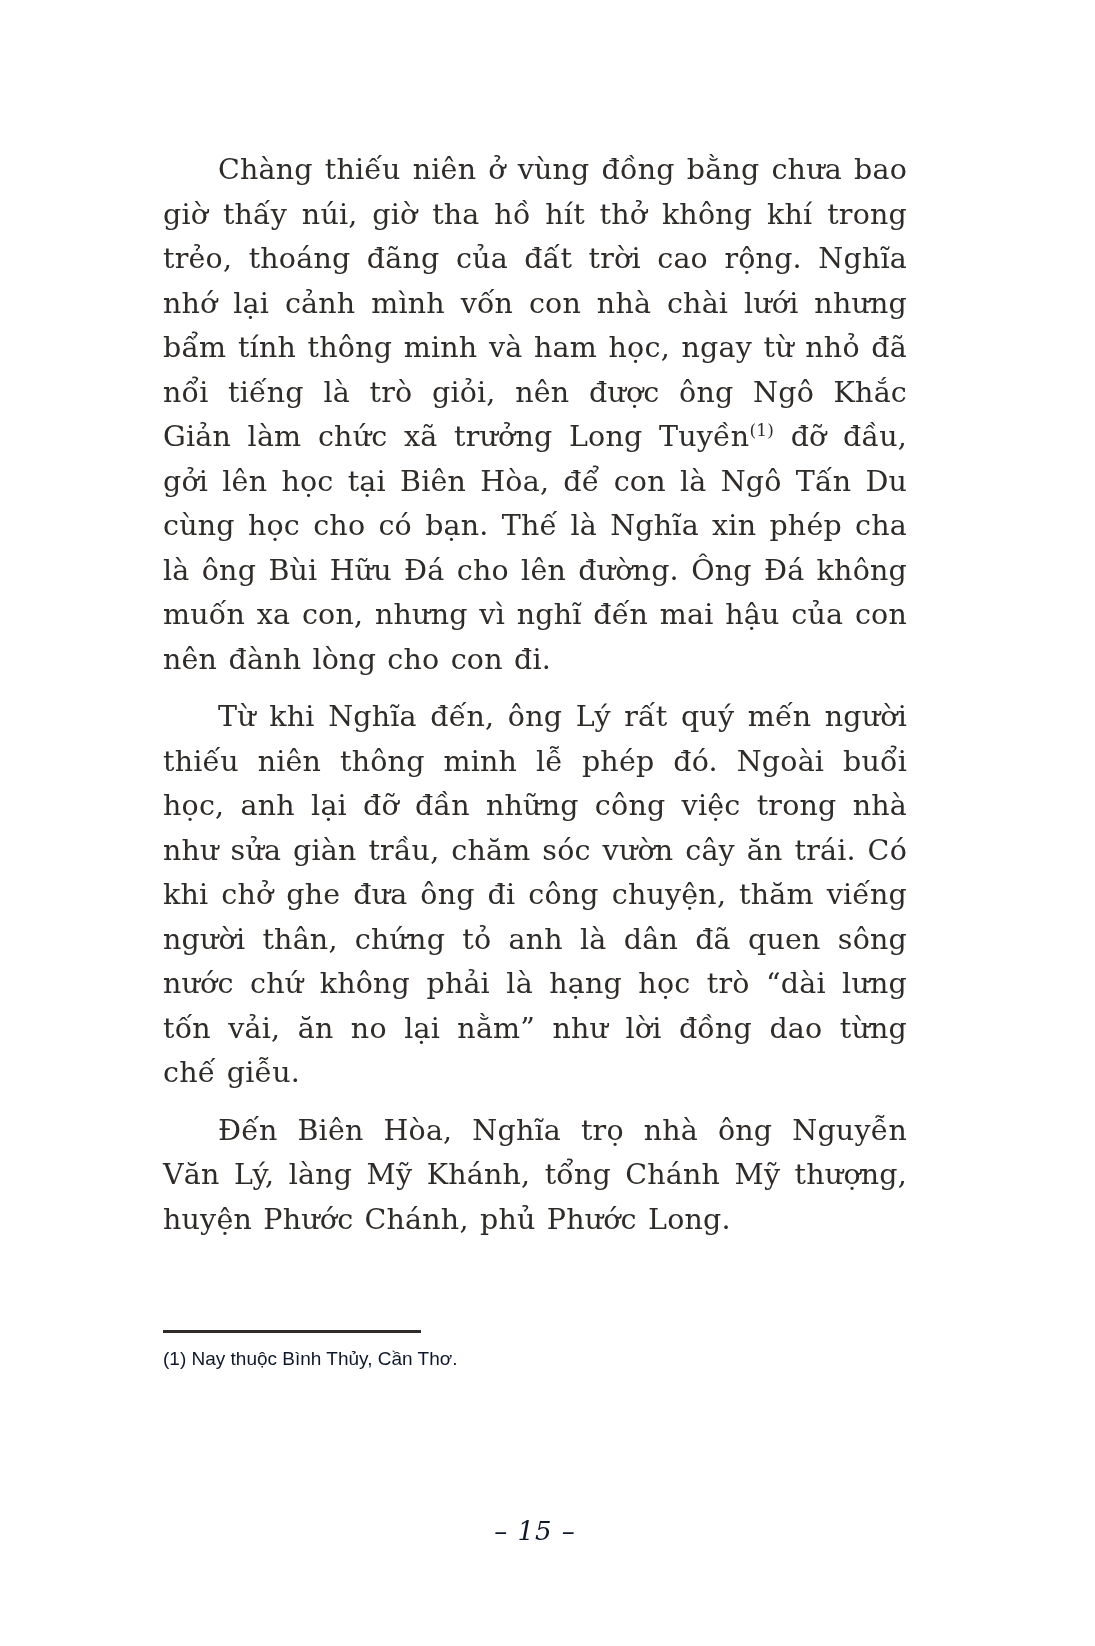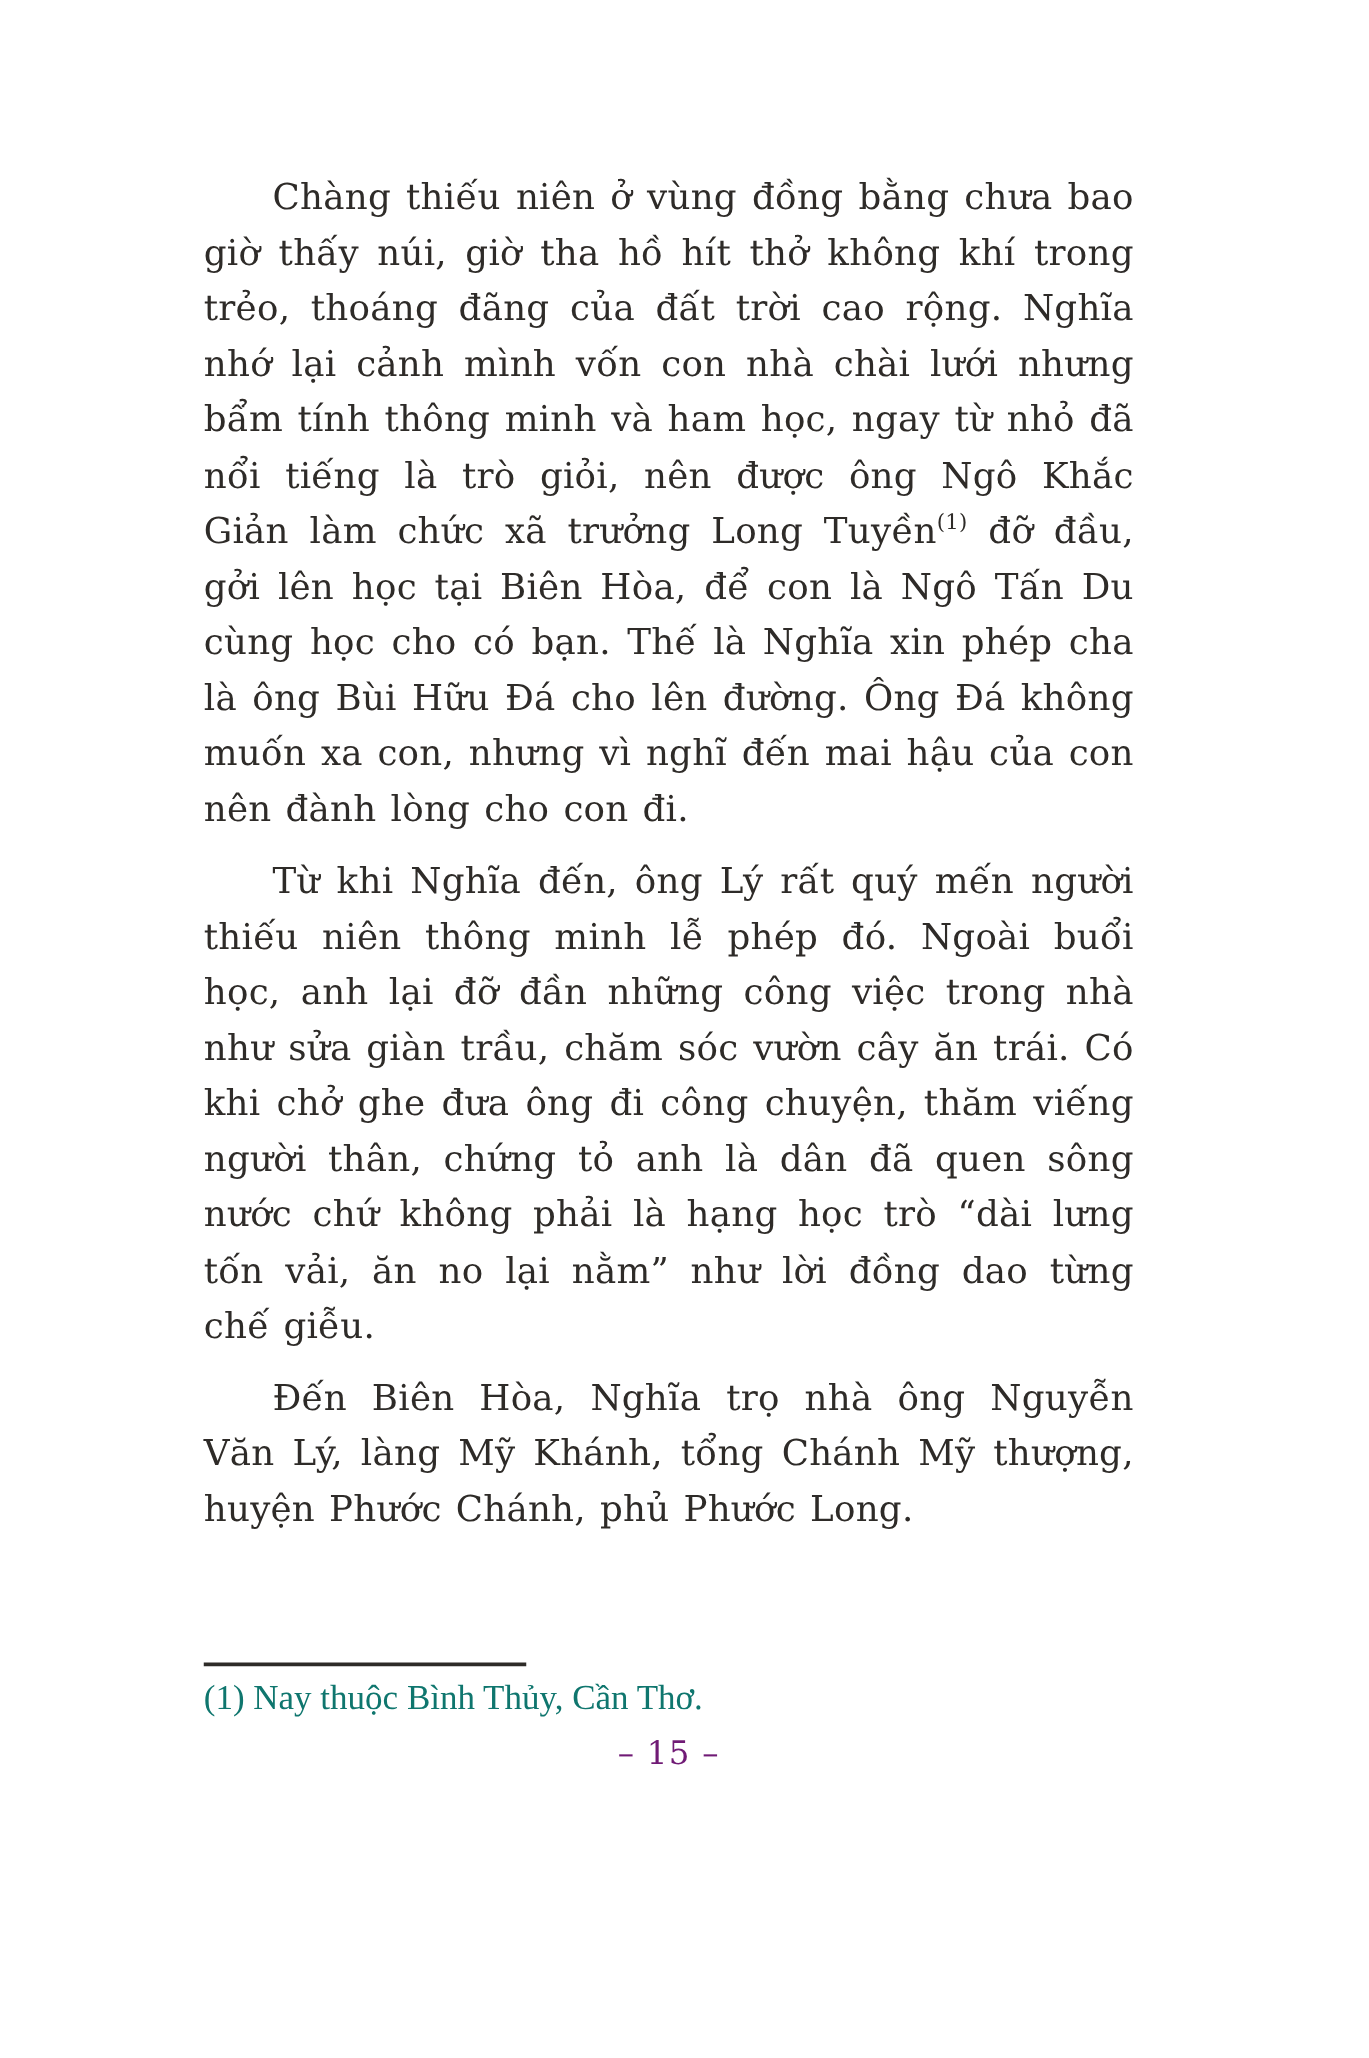--- a/index.html
+++ b/index.html
@@ -12,21 +12,21 @@
     width: 1095px;
     height: 1646px;
     background: #ffffff;
     overflow: hidden;
     font-family: "DejaVu Serif", serif;
     color: #2e2b28;
   }
   .text-block {
     position: absolute;
     left: 163px;
-    top: 136px;
+    top: 148px;
     width: 744px;
   }
   .para {
     margin: 0 0 13px 0;
     font-size: 28.5px;
     line-height: 44.5px;
     text-align: justify;
     text-indent: 55px;
     letter-spacing: 0.2px;
     word-spacing: 2px;
@@ -42,34 +42,35 @@
     top: 1330px;
     width: 744px;
   }
   .footnote-rule {
     width: 258px;
     height: 0;
     border-top: 3px solid #2e2b28;
     margin: 0 0 11px 0;
   }
   .footnote-text {
-    font-family: Liberation Serif, serif;
-    font-size: 28px;
+    font-family: Liberation Sans, sans-serif;
+    font-size: 19px;
     line-height: 30px;
-    color: #0f766e;
+    color: #0f172a;
   }
   .page-number {
     position: absolute;
     left: 163px;
-    top: 1388px;
+    top: 1516px;
     width: 744px;
     text-align: center;
     font-size: 26px;
     letter-spacing: 1px;
-    color: #701a75;
+    color: #0f172a;
+    font-style: italic;
   }
 </style>
 </head>
 <body>
 
 <div class="page">
 
   <div class="text-block">
 
     <p class="para"><span>Chàng thiếu niên ở vùng đồng bằng chưa bao giờ thấy núi, giờ tha hồ hít thở không khí trong trẻo, thoáng đãng của đất trời cao rộng. Nghĩa nhớ lại cảnh mình vốn con nhà chài lưới nhưng bẩm tính thông minh và ham học, ngay từ nhỏ đã nổi tiếng là trò giỏi, nên được ông Ngô Khắc Giản làm chức xã trưởng Long Tuyền</span><sup>(1)</sup><span> đỡ đầu, gởi lên học tại Biên Hòa, để con là Ngô Tấn Du cùng học cho có bạn. Thế là Nghĩa xin phép cha là ông Bùi Hữu Đá cho lên đường. Ông Đá không muốn xa con, nhưng vì nghĩ đến mai hậu của con nên đành lòng cho con đi.</span></p>

